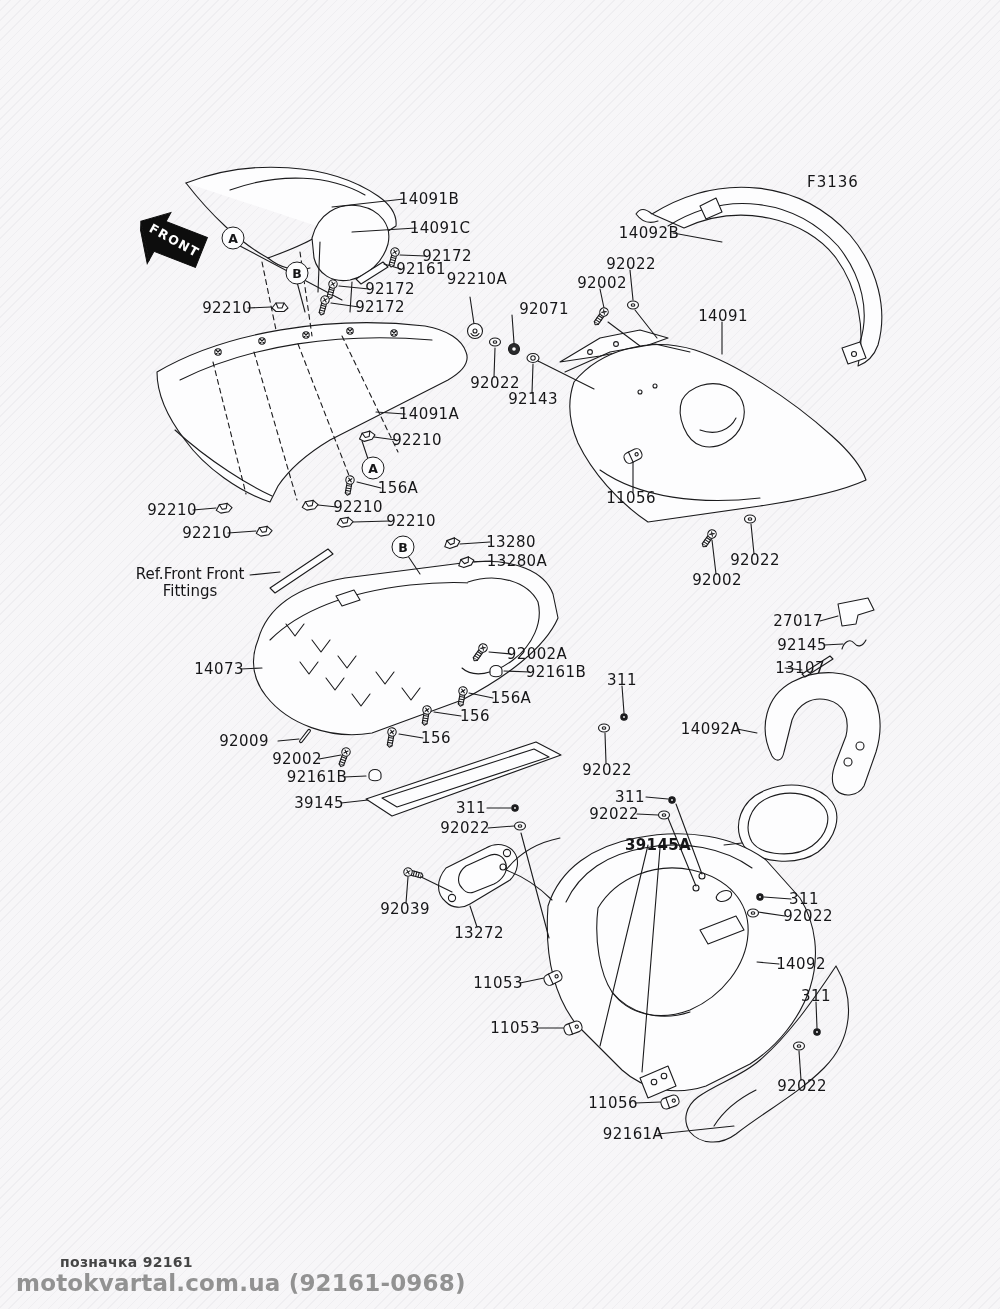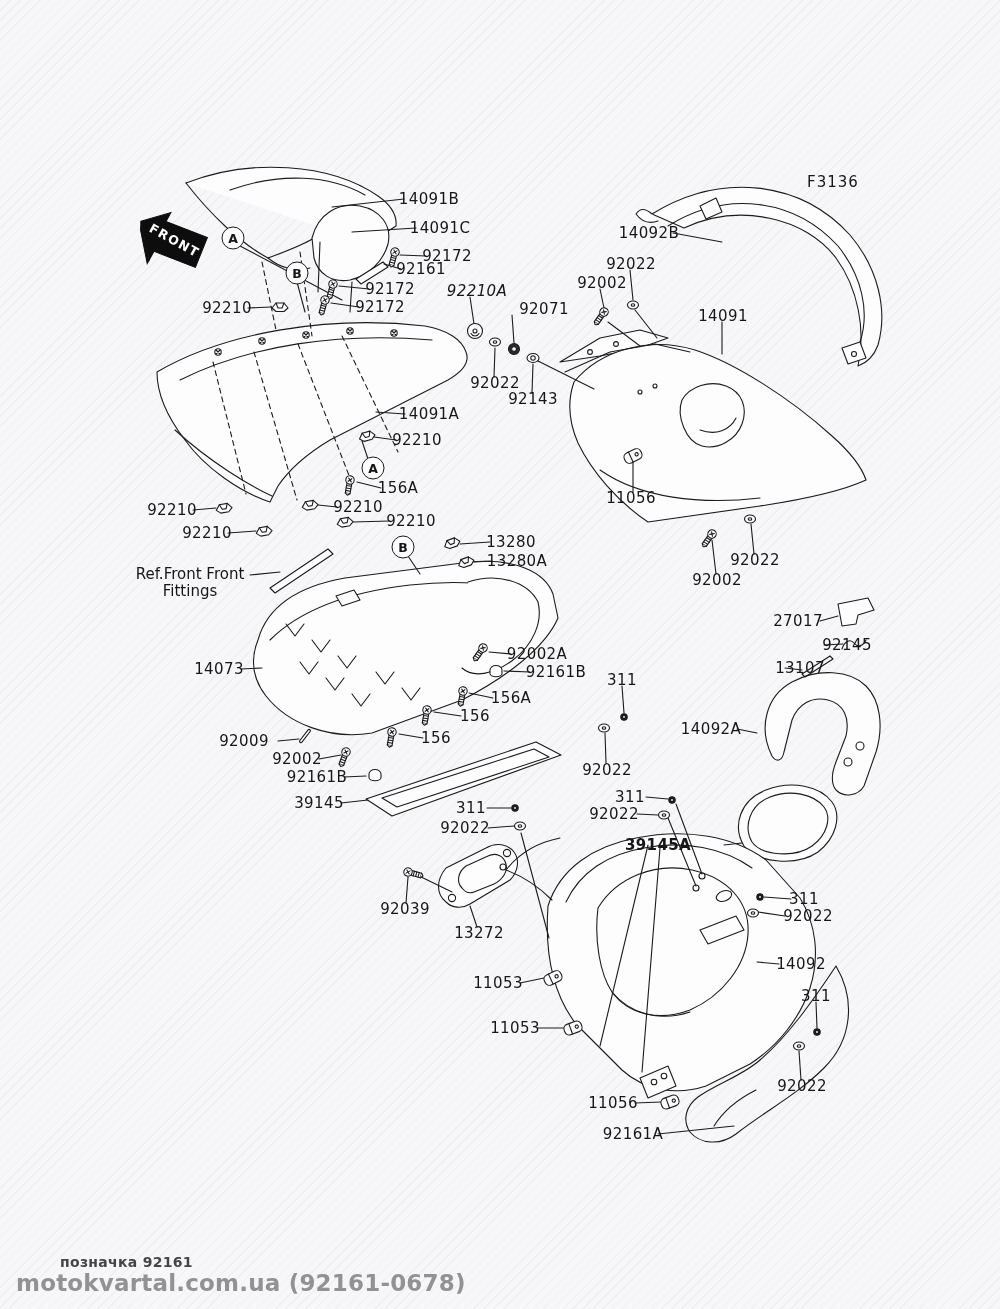--- a/index.html
+++ b/index.html
@@ -374,21 +374,21 @@
 </div>
 
 <div id="labels">
       <span class="part-label" style="left: 429px; top: 199px;">14091B</span>
       <span class="part-label" style="left: 440px; top: 228px;">14091C</span>
       <span class="part-label" style="left: 447px; top: 256px;">92172</span>
       <span class="part-label" style="left: 421px; top: 269px;">92161</span>
       <span class="part-label" style="left: 390px; top: 289px;">92172</span>
       <span class="part-label" style="left: 380px; top: 307px;">92172</span>
       <span class="part-label" style="left: 227px; top: 308px;">92210</span>
-      <span class="part-label" style="left: 477px; top: 291px; font-style: italic;">92210A</span>
+      <span class="part-label" style="left: 477px; top: 279px;">92210A</span>
       <span class="part-label" style="left: 514px; top: 309px; margin-left: 30px;">92071</span>
       <span class="part-label" style="left: 495px; top: 383px;">92022</span>
       <span class="part-label" style="left: 533px; top: 399px;">92143</span>
       <span class="part-label" style="left: 602px; top: 283px;">92002</span>
       <span class="part-label" style="left: 631px; top: 264px;">92022</span>
       <span class="part-label" style="left: 649px; top: 233px;">14092B</span>
       <span class="part-label" style="left: 723px; top: 316px;">14091</span>
       <span class="part-label" style="left: 631px; top: 498px;">11056</span>
       <span class="part-label" style="left: 755px; top: 560px;">92022</span>
       <span class="part-label" style="left: 717px; top: 580px;">92002</span>
@@ -407,21 +407,21 @@
       <span class="part-label" style="left: 511px; top: 698px;">156A</span>
       <span class="part-label" style="left: 475px; top: 716px;">156</span>
       <span class="part-label" style="left: 436px; top: 738px;">156</span>
       <span class="part-label" style="left: 244px; top: 741px;">92009</span>
       <span class="part-label" style="left: 297px; top: 759px;">92002</span>
       <span class="part-label" style="left: 317px; top: 777px;">92161B</span>
       <span class="part-label" style="left: 319px; top: 803px;">39145</span>
       <span class="part-label" style="left: 622px; top: 680px;">311</span>
       <span class="part-label" style="left: 607px; top: 770px;">92022</span>
       <span class="part-label" style="left: 798px; top: 621px;">27017</span>
-      <span class="part-label" style="left: 802px; top: 645px; margin-left: 45px;">92145</span>
+      <span class="part-label" style="left: 802px; top: 645px;">92145</span>
       <span class="part-label" style="left: 763px; top: 668px; margin-left: 37px;">13107</span>
       <span class="part-label" style="left: 711px; top: 729px;">14092A</span>
       <span class="part-label" style="left: 658px; top: 845px; font-weight: bold;">39145A</span>
       <span class="part-label" style="left: 630px; top: 797px;">311</span>
       <span class="part-label" style="left: 614px; top: 814px;">92022</span>
       <span class="part-label" style="left: 471px; top: 808px;">311</span>
       <span class="part-label" style="left: 465px; top: 828px;">92022</span>
       <span class="part-label" style="left: 405px; top: 909px;">92039</span>
       <span class="part-label" style="left: 479px; top: 933px;">13272</span>
       <span class="part-label" style="left: 498px; top: 983px;">11053</span>
@@ -433,15 +433,15 @@
       <span class="part-label" style="left: 802px; top: 1086px;">92022</span>
       <span class="part-label" style="left: 613px; top: 1103px;">11056</span>
       <span class="part-label" style="left: 633px; top: 1134px;">92161A</span>
       <span class="callout" style="left: 233px; top: 238px;">A</span>
       <span class="callout" style="left: 297px; top: 273px;">B</span>
       <span class="callout" style="left: 373px; top: 468px;">A</span>
       <span class="callout" style="left: 403px; top: 547px;">B</span>
     </div>
 
 <div class="watermark1">позначка 92161</div>
-<div class="watermark2">motokvartal.com.ua (92161-0678)</div>
+<div class="watermark2">motokvartal.com.ua (92161-0968)</div>
 
 </div>
 
 </body></html>

